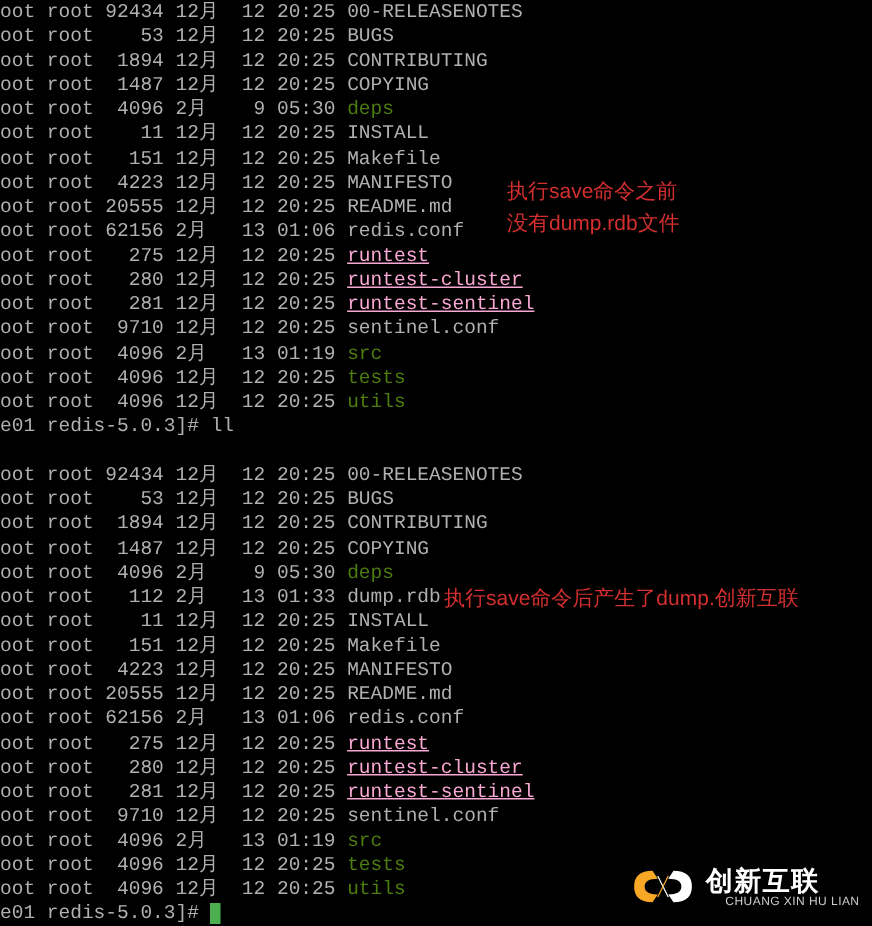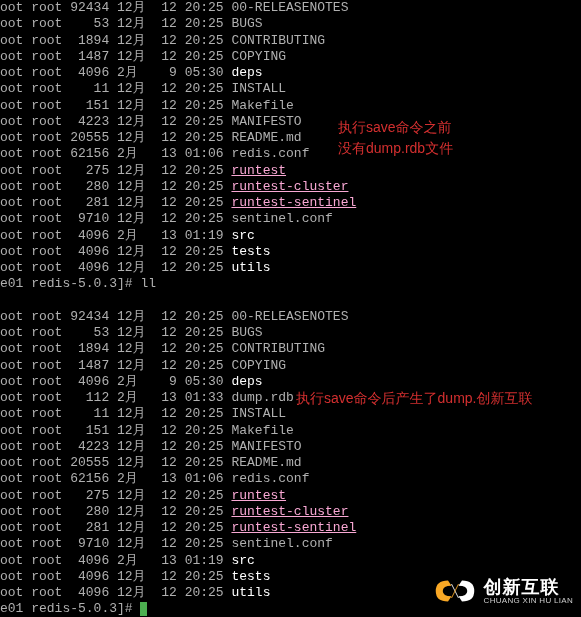--- a/index.html
+++ b/index.html
@@ -16,21 +16,21 @@
     }
     .terminal {
       padding: 0;
       line-height: 1.25;
       white-space: pre;
     }
     .terminal-line {
       display: block;
     }
     .green { color: #f9a8d4; text-decoration: underline; }
-    .cyan { color: #ffffff; }
+    .cyan { color: #4d7c0f; }
     .annotation {
       position: absolute;
       color: #d32f2f;
       font-family: 'SimSun', 'Microsoft YaHei', sans-serif;
       font-size: 14px;
       line-height: 1.5;
       white-space: normal;
     }
     .annotation-1 {
       top: 105px;
@@ -70,20 +70,21 @@
     .logo-cn {
       font-size: 18px;
       font-weight: bold;
       letter-spacing: 1px;
       line-height: 1;
     }
     .logo-en {
       font-size: 8px;
       letter-spacing: 0.3px;
       color: #ccc;
+      margin-left: 13px;
     }
     .cursor {
       display: inline-block;
       width: 7px;
       height: 14px;
       background-color: #4CAF50;
       vertical-align: middle;
     }
     .perm-col { display: inline-block; }
   </style>

